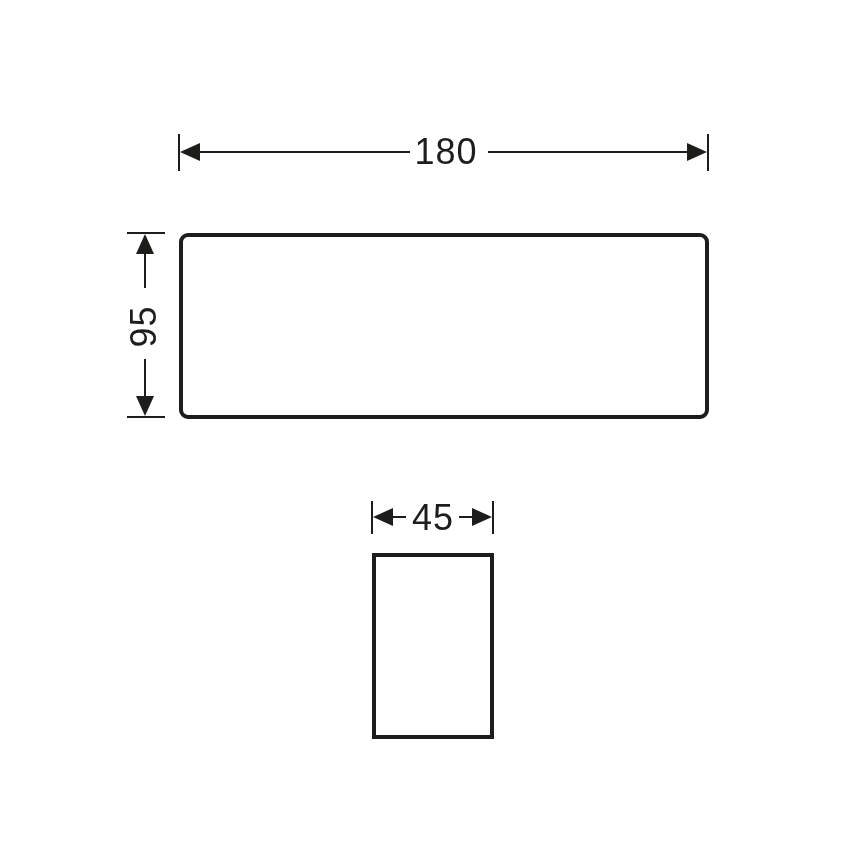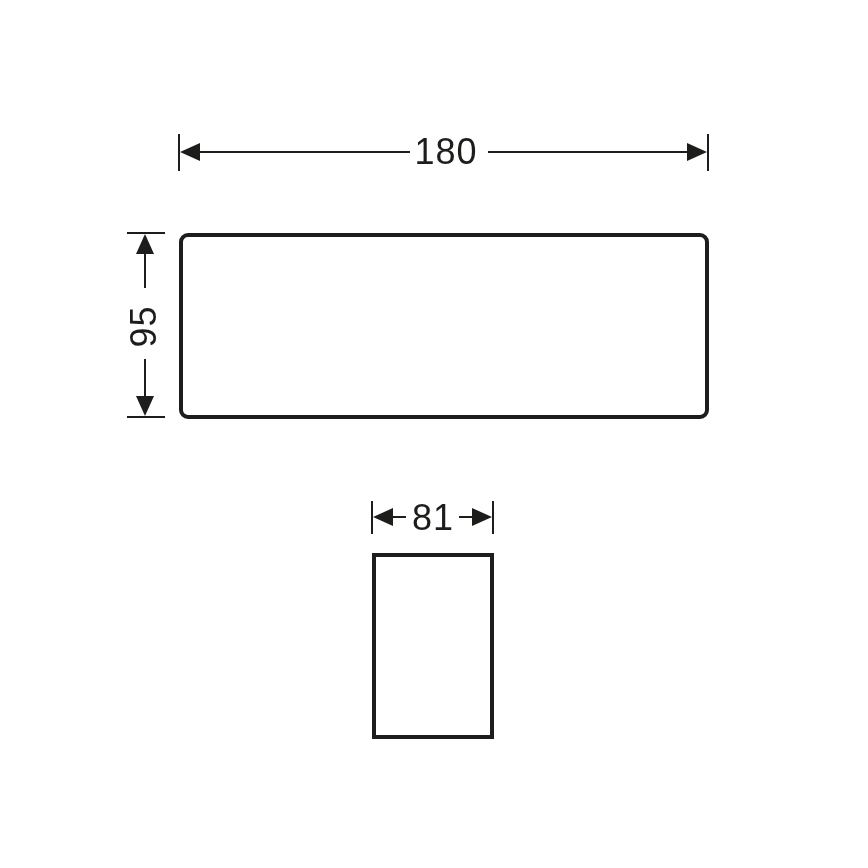--- a/index.html
+++ b/index.html
@@ -73,18 +73,18 @@
 
   <div class="abs outline rounded" style="left:179px;top:233px;width:530px;height:186px;"></div>
 
   <div>
     <div class="abs tick-v" style="left:371px;top:501px;height:33px;"></div>
     <div class="abs tick-v" style="left:492px;top:501px;height:33px;"></div>
     <div class="abs arrow arrow-left" style="left:373px;top:508px;"></div>
     <div class="abs arrow arrow-right" style="left:472px;top:508px;"></div>
     <div class="abs hline" style="left:392px;top:516px;width:14px;"></div>
     <div class="abs hline" style="left:459px;top:516px;width:14px;"></div>
-    <div class="abs dim-label" style="left:381px;top:499px;">81</div>
+    <div class="abs dim-label" style="left:381px;top:499px;">45</div>
   </div>
 
   <div class="abs outline" style="left:372px;top:553px;width:122px;height:186px;"></div>
 
 </div>
 
 </body></html>

